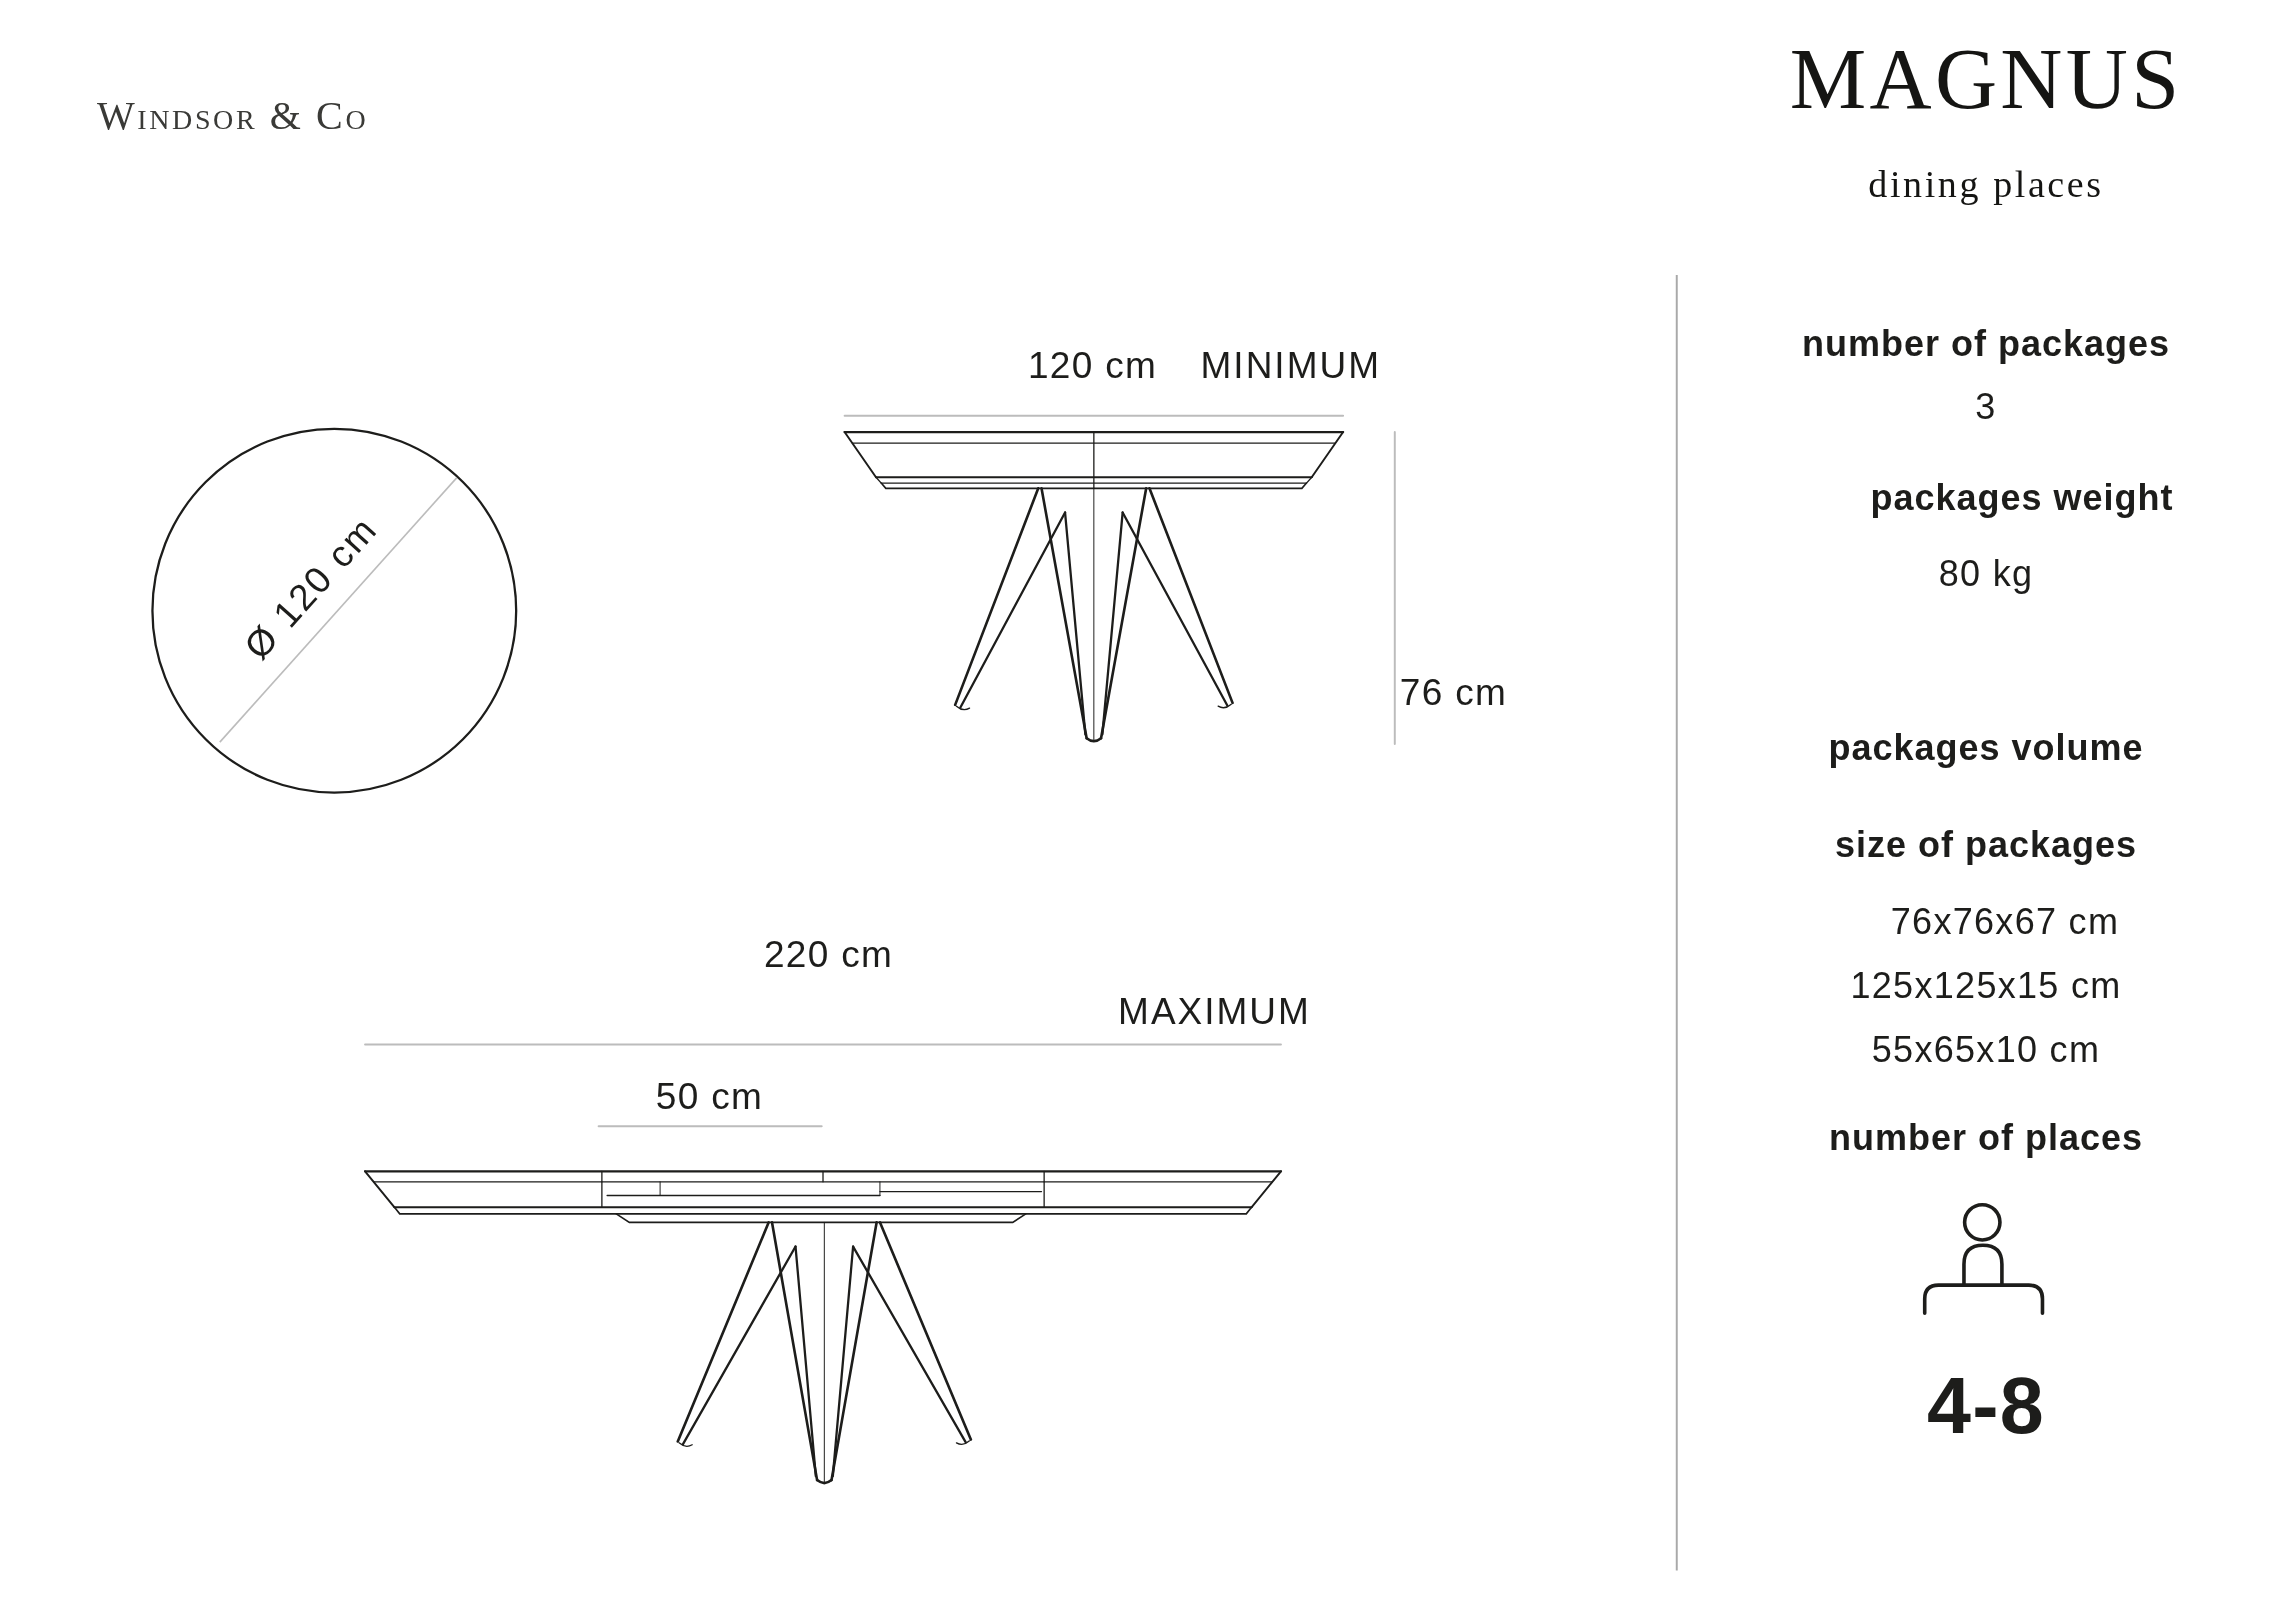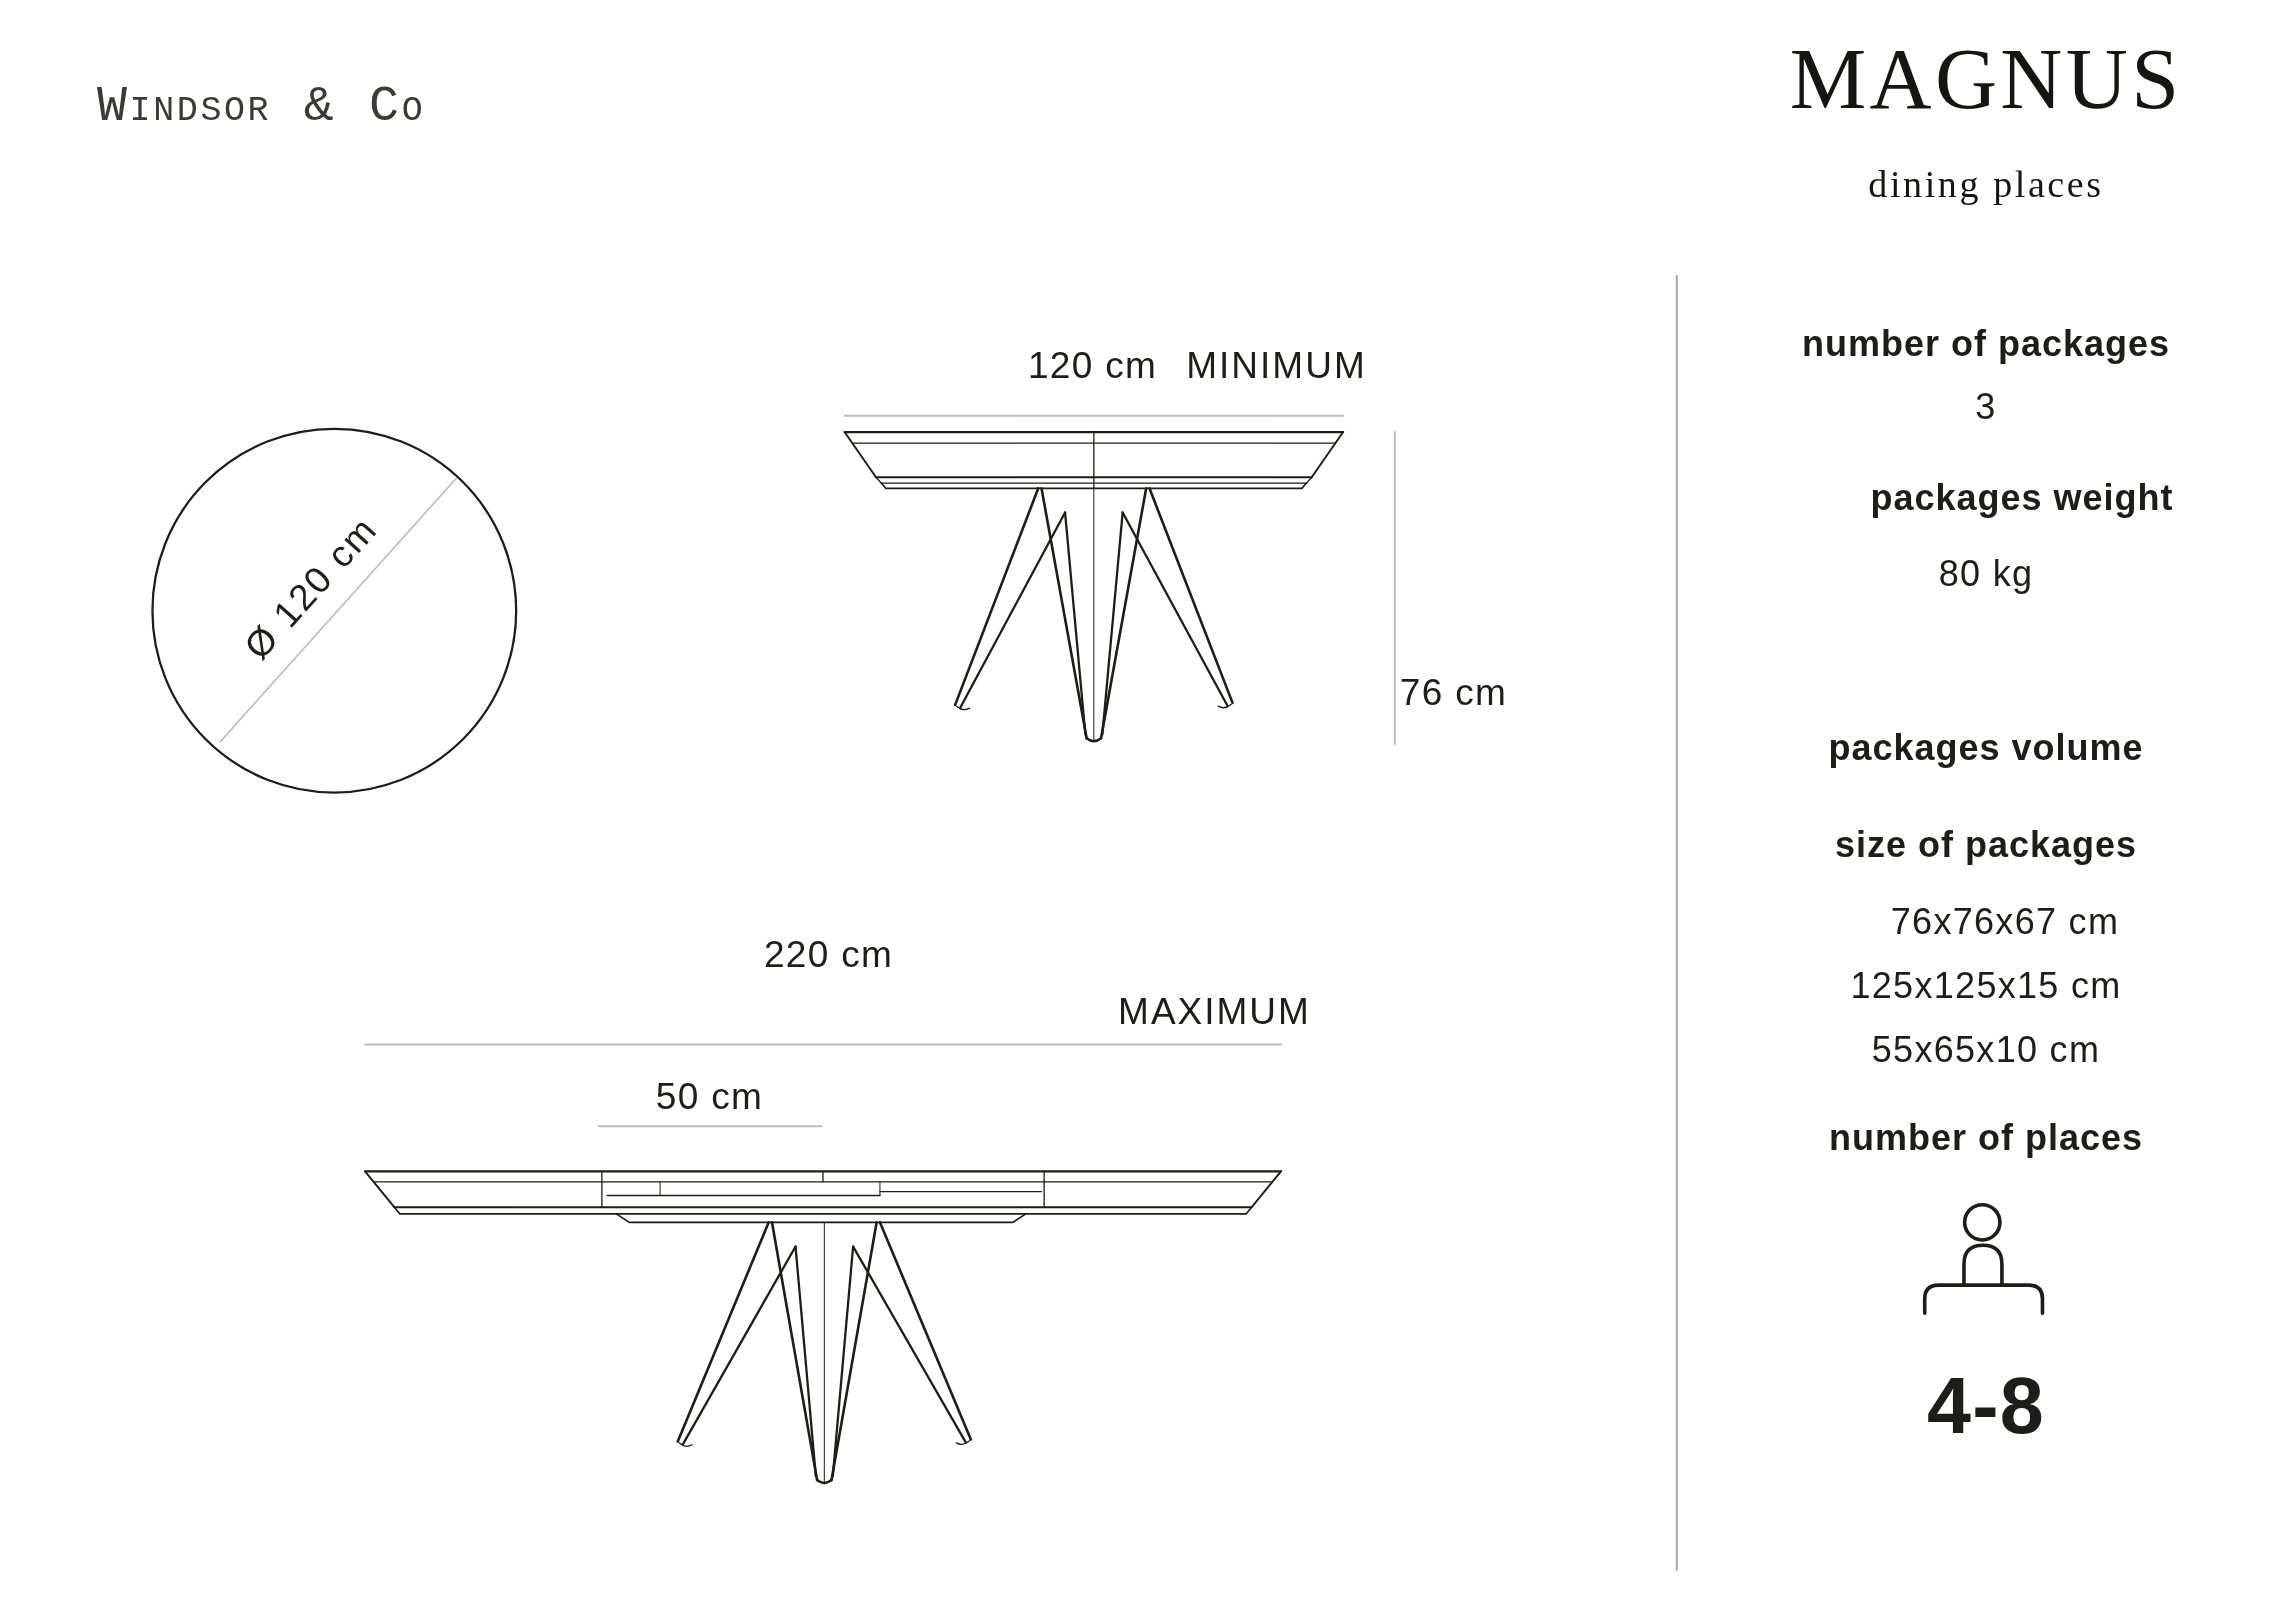--- a/index.html
+++ b/index.html
@@ -4,22 +4,22 @@
 <style>
   html,body{margin:0;padding:0;background:#ffffff;}
   body{width:2295px;height:1623px;position:relative;overflow:hidden;
        font-family:"Liberation Sans", sans-serif;color:#1d1d1b;}
   #stage{position:absolute;inset:0;}
   svg.lineart{position:absolute;left:0;top:0;width:2295px;height:1623px;}
 
   .abs{position:absolute;line-height:1.05;}
   .ctr{text-align:center;}
 
-  .logo{left:97px;top:81px;font-family:Liberation Mono, monospace;
-        font-variant:small-caps;font-size:50px;letter-spacing:2.6px;color:#3a3a37;}
+  .logo{left:97px;top:95px;font-family:Liberation Serif, serif;
+        font-variant:small-caps;font-size:40px;letter-spacing:2.6px;color:#3a3a37;}
 
   .title-name{left:1677px;width:618px;top:34px;font-family:"Liberation Serif", serif;
               font-size:86px;letter-spacing:3.3px;color:#151513;}
   .title-sub{left:1677px;width:618px;top:165px;font-family:"Liberation Serif", serif;
              font-size:38px;letter-spacing:2.6px;color:#151513;}
 
   .dim{font-size:37px;letter-spacing:1.3px;width:183px;}
   .dim-tag{font-size:37px;letter-spacing:2px;width:209px;}
 
   .rot-diam{left:220px;top:569px;width:183px;transform:rotate(-48deg);
@@ -115,21 +115,21 @@
     </g>
   </svg>
 
   <div class="abs logo">Windsor &amp; Co</div>
   <div class="abs ctr title-name">MAGNUS</div>
   <div class="abs ctr title-sub">dining places</div>
 
   <div class="abs ctr rot-diam">Ø 120 cm</div>
 
   <div class="abs ctr dim" style="left:1001px;top:347px;">120 cm</div>
-  <div class="abs ctr dim-tag" style="left:1172px;top:347px;">MINIMUM</div>
+  <div class="abs ctr dim-tag" style="left:1172px;top:347px;text-align:right;">MINIMUM</div>
   <div class="abs ctr dim" style="left:1362px;top:674px;">76 cm</div>
 
   <div class="abs ctr dim" style="left:737px;top:936px;">220 cm</div>
   <div class="abs ctr dim-tag" style="left:1110px;top:993px;">MAXIMUM</div>
   <div class="abs ctr dim" style="left:618px;top:1078px;">50 cm</div>
 
   <div class="abs ctr spec spec-label" style="top:325px;">number of packages</div>
   <div class="abs ctr spec spec-value" style="top:388px;">3</div>
 
   <div class="abs ctr spec spec-label" style="top:479px;margin-left:36px;">packages weight</div>

